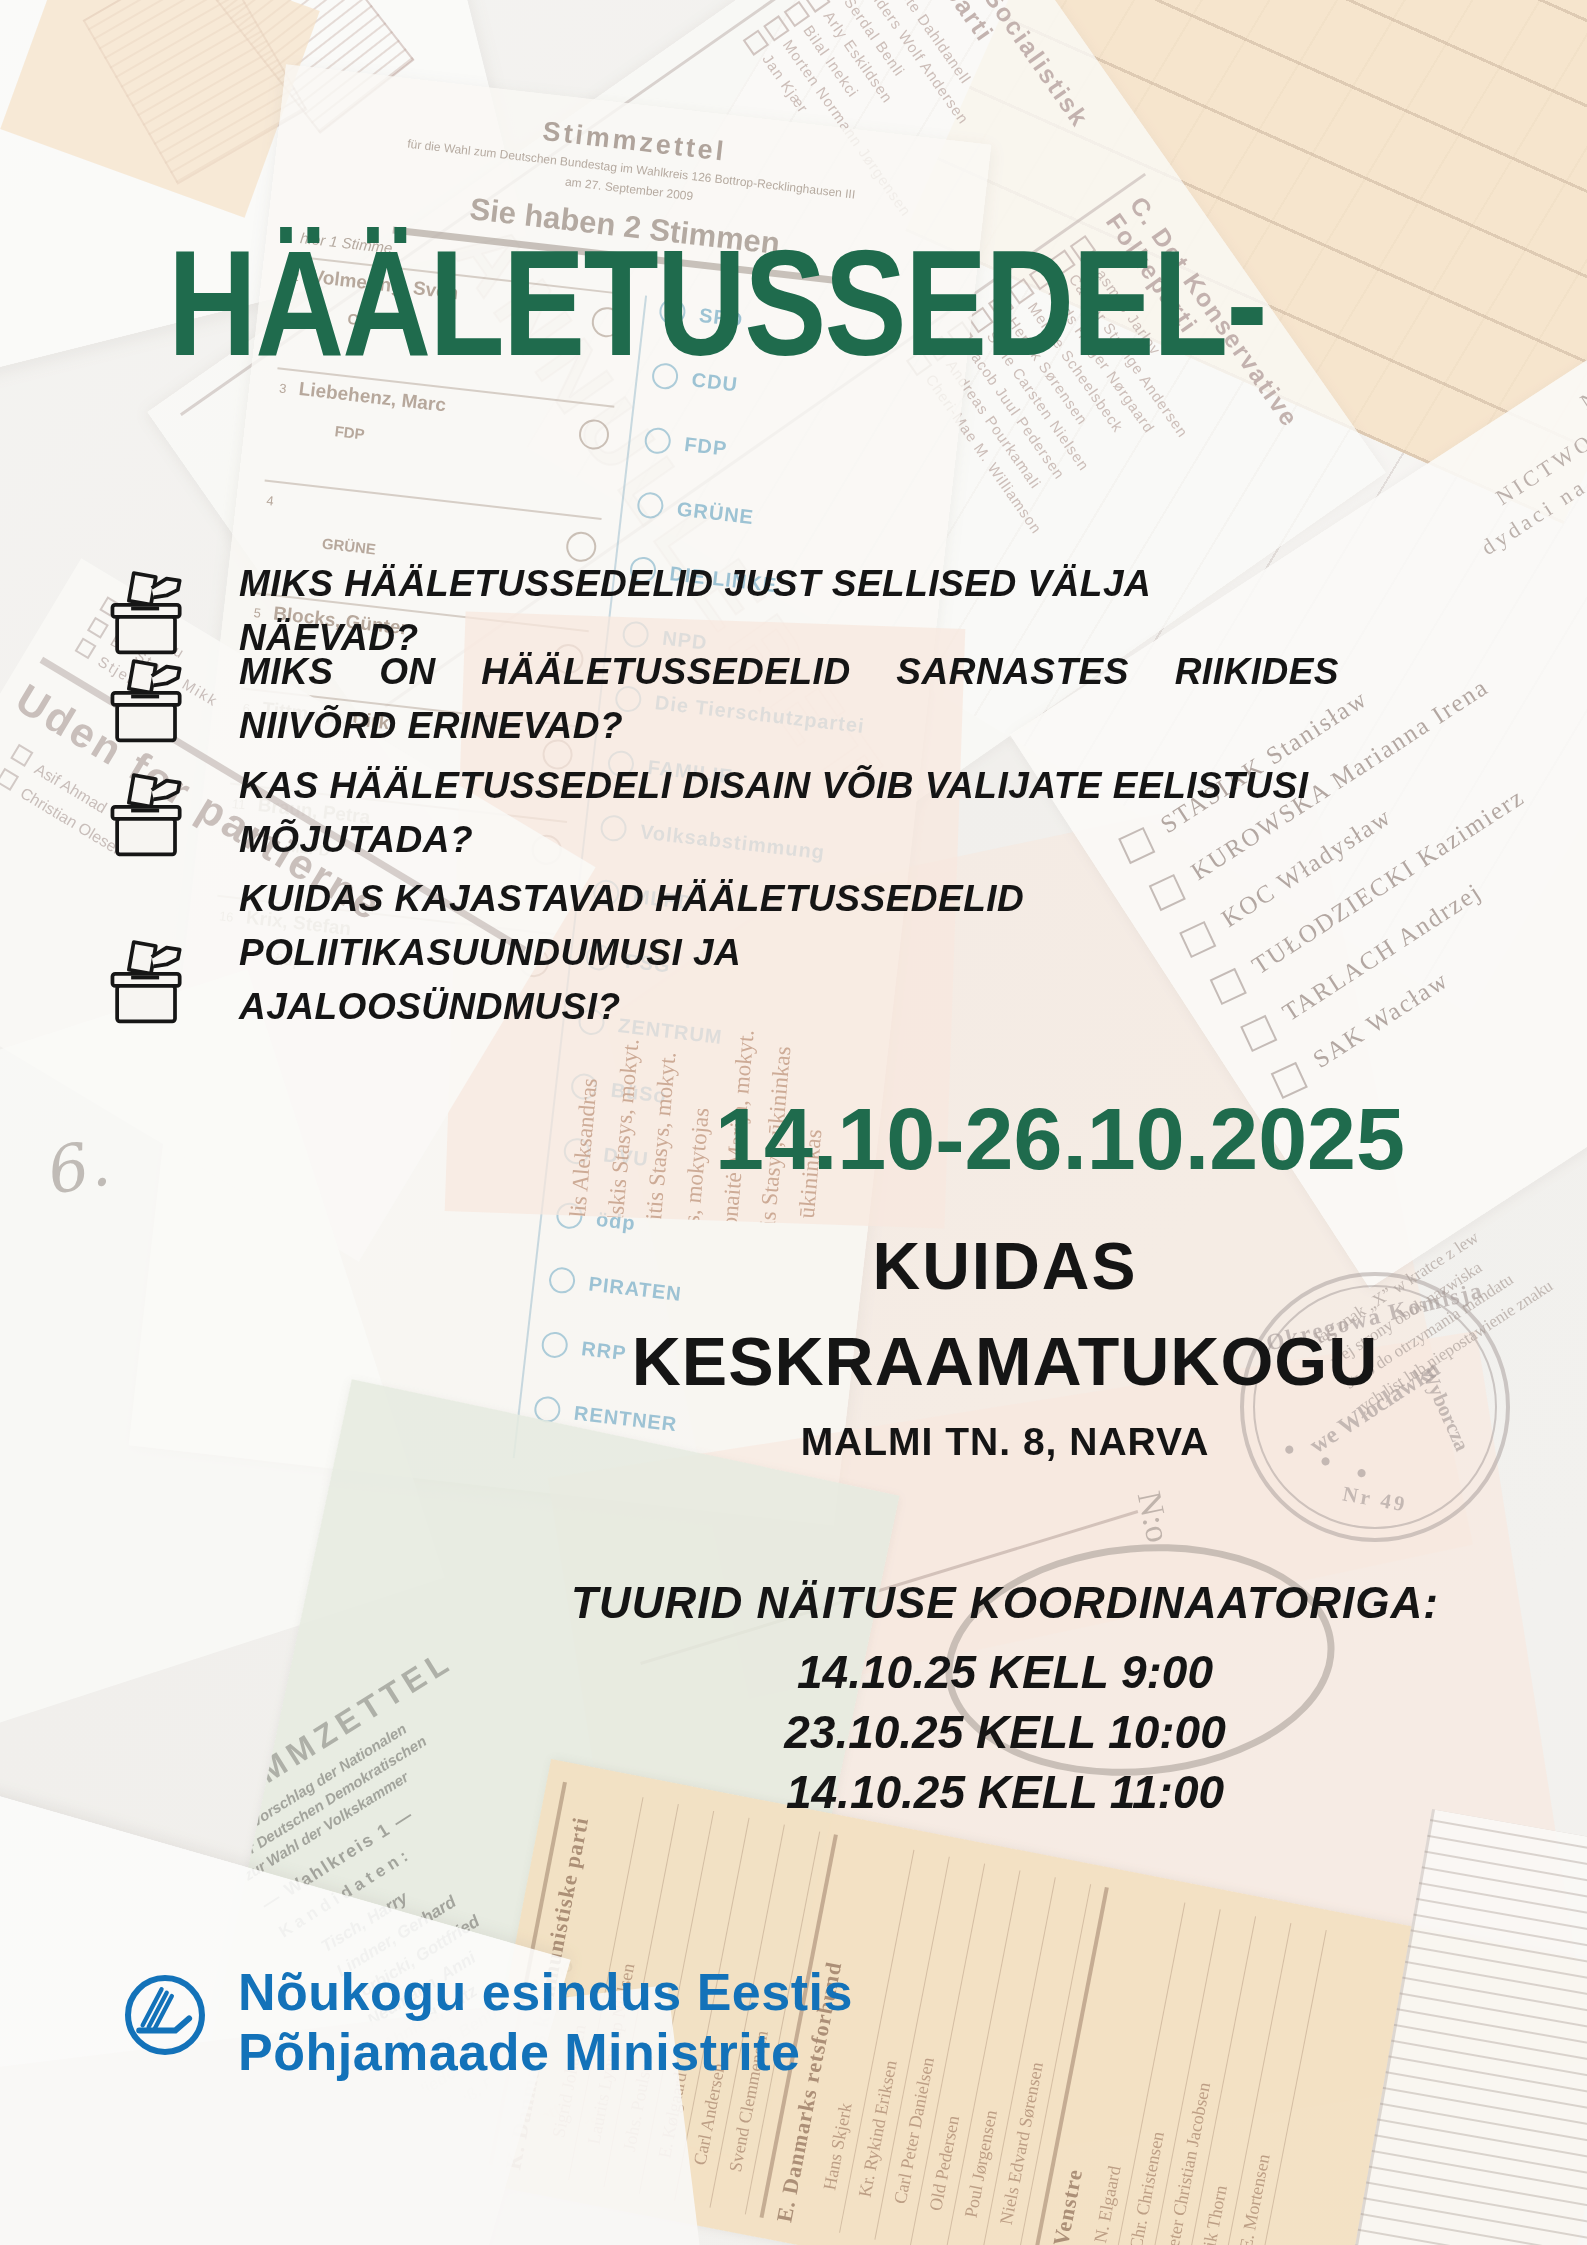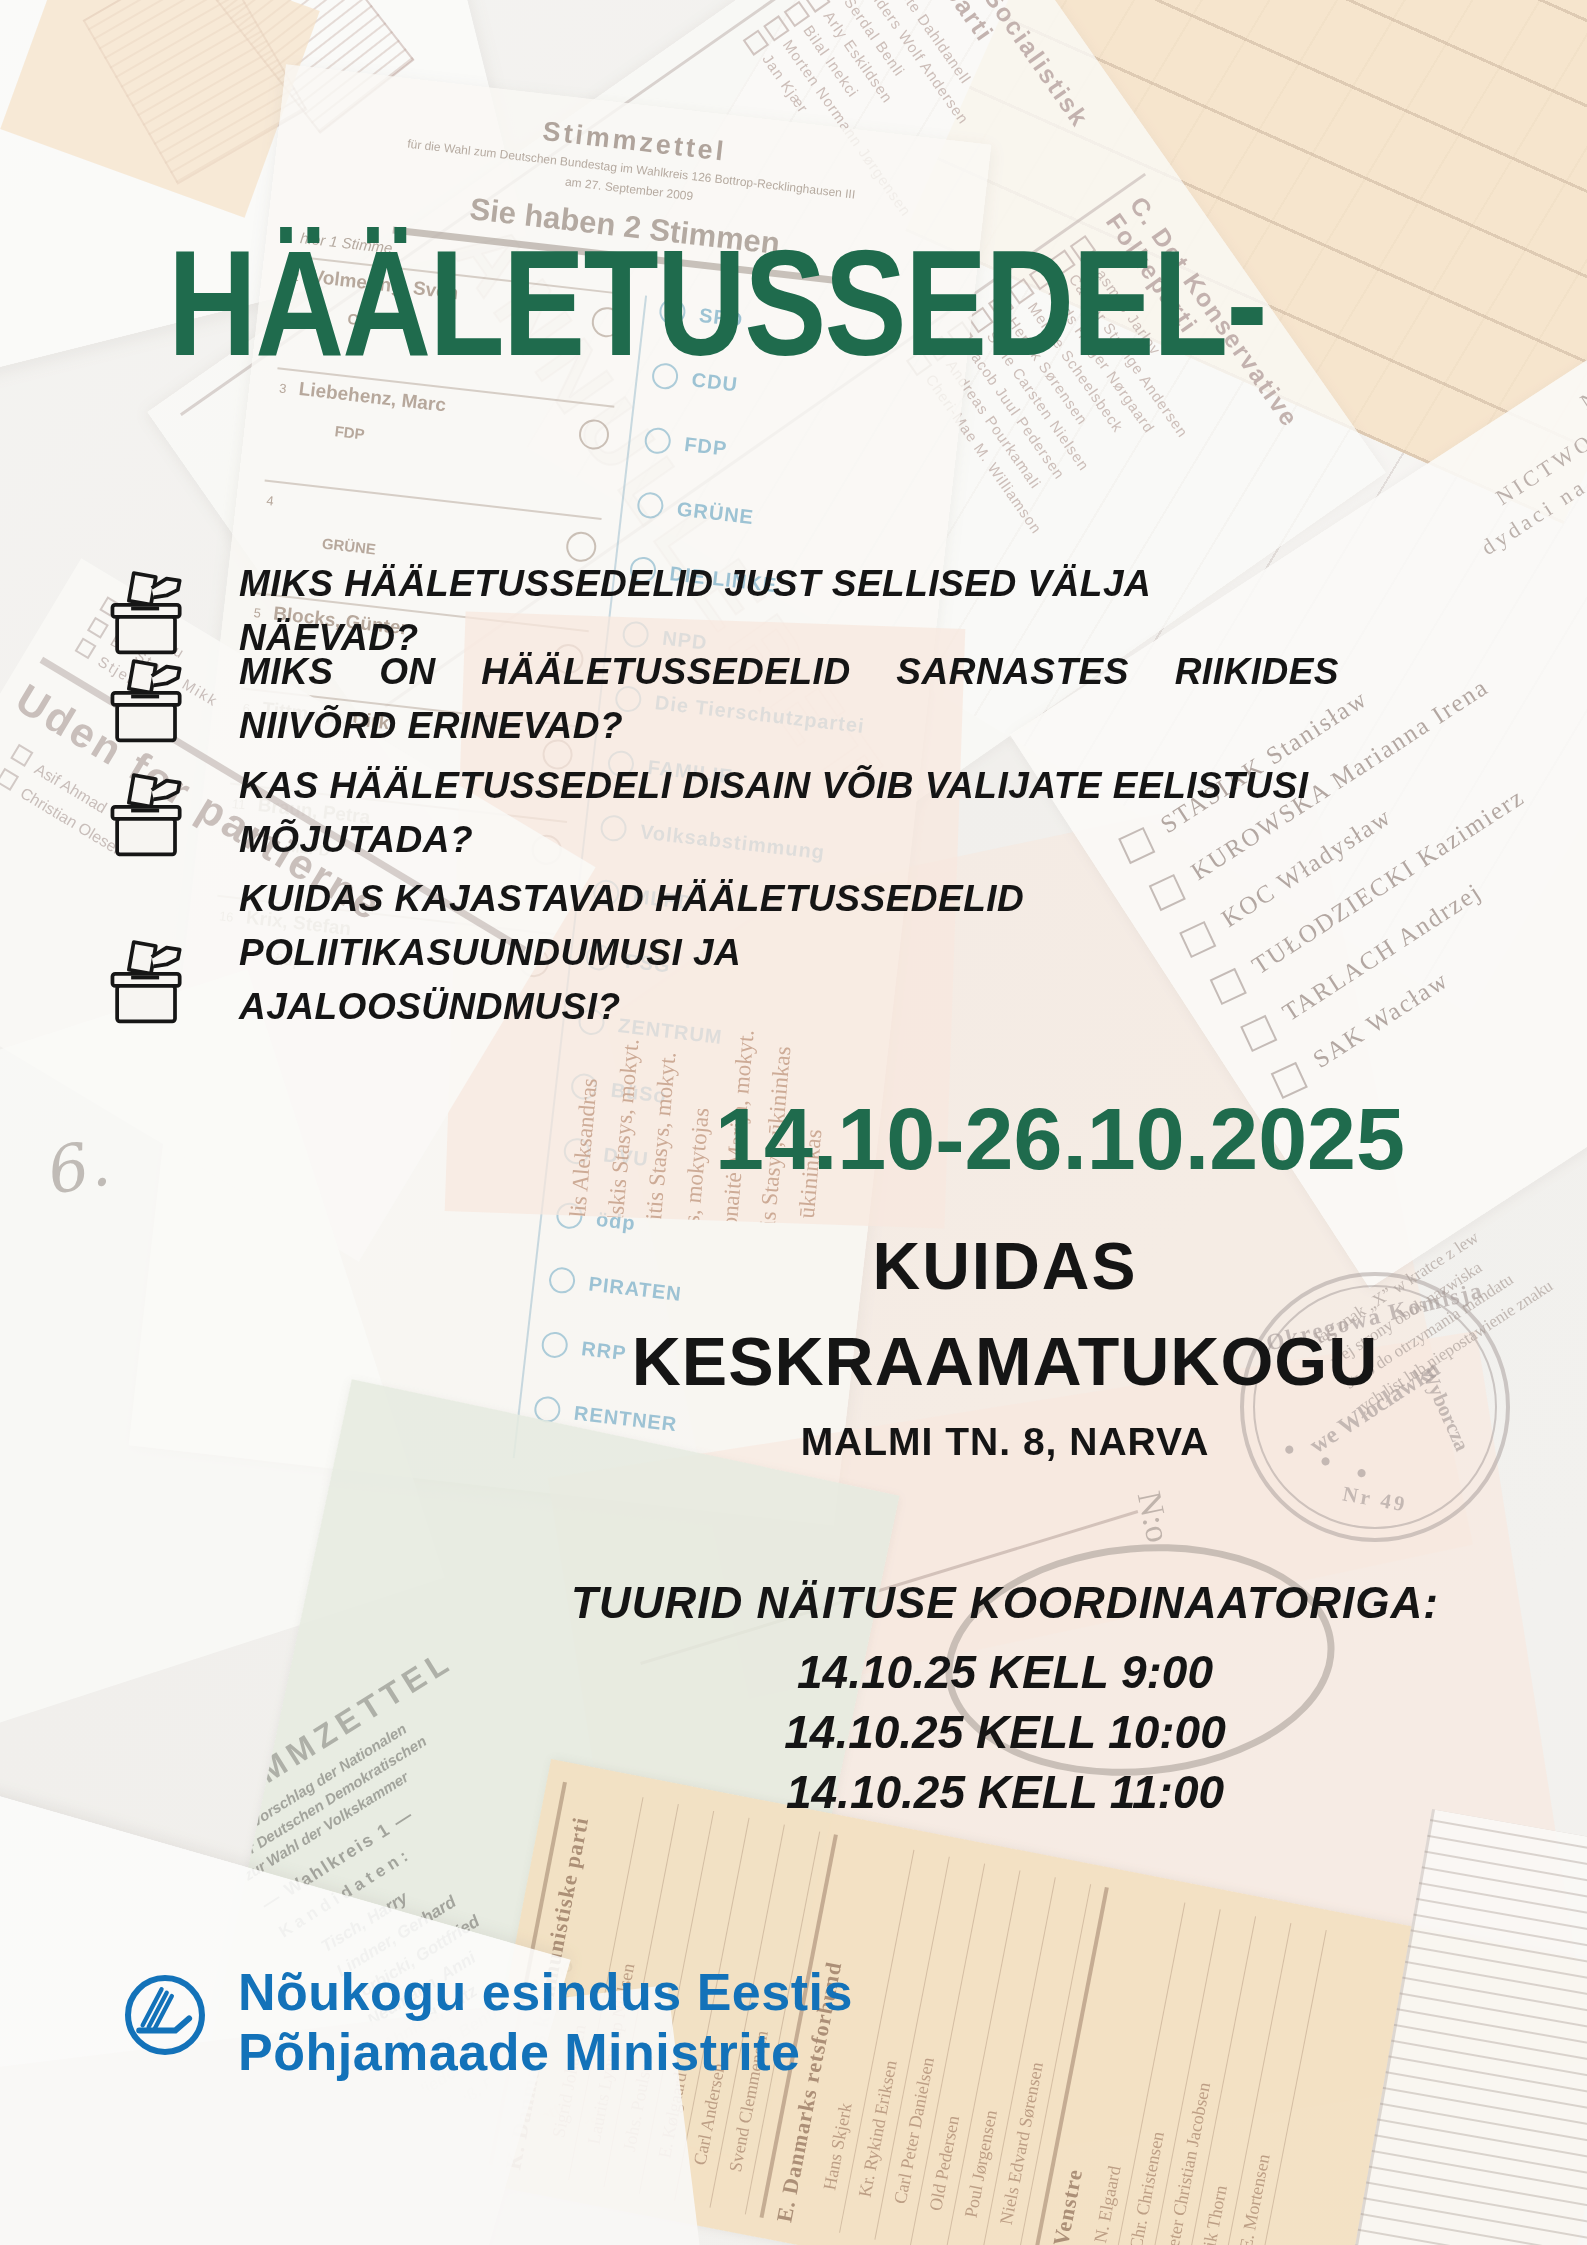--- a/index.html
+++ b/index.html
@@ -563,21 +563,21 @@
     </ul>
 
     <div class="cblock date">14.10-26.10.2025</div>
     <div class="cblock venue1">KUIDAS</div>
     <div class="cblock venue2">KESKRAAMATUKOGU</div>
     <div class="cblock address">MALMI TN. 8, NARVA</div>
     <div class="cblock tours-h">TUURID NÄITUSE KOORDINAATORIGA:</div>
     <div class="cblock times">
 
     <div>14.10.25 KELL 9:00</div>
-        <div>14.10.25 KELL 10:00</div>
+        <div>23.10.25 KELL 10:00</div>
         <div>14.10.25 KELL 11:00</div>
       </div>
 
     <div class="org">
       <svg class="org-logo" viewBox="0 0 100 100" fill="none" stroke="#1372B9" stroke-linecap="round">
         <circle cx="50" cy="50" r="43" stroke-width="7"></circle>
         <path d="M24 62 L46 20" stroke-width="5"></path>
         <path d="M31 64 L52 24" stroke-width="5"></path>
         <path d="M38 66 L58 28" stroke-width="5"></path>
         <path d="M20 68 L62 68 L78 54" stroke-width="7"></path>

